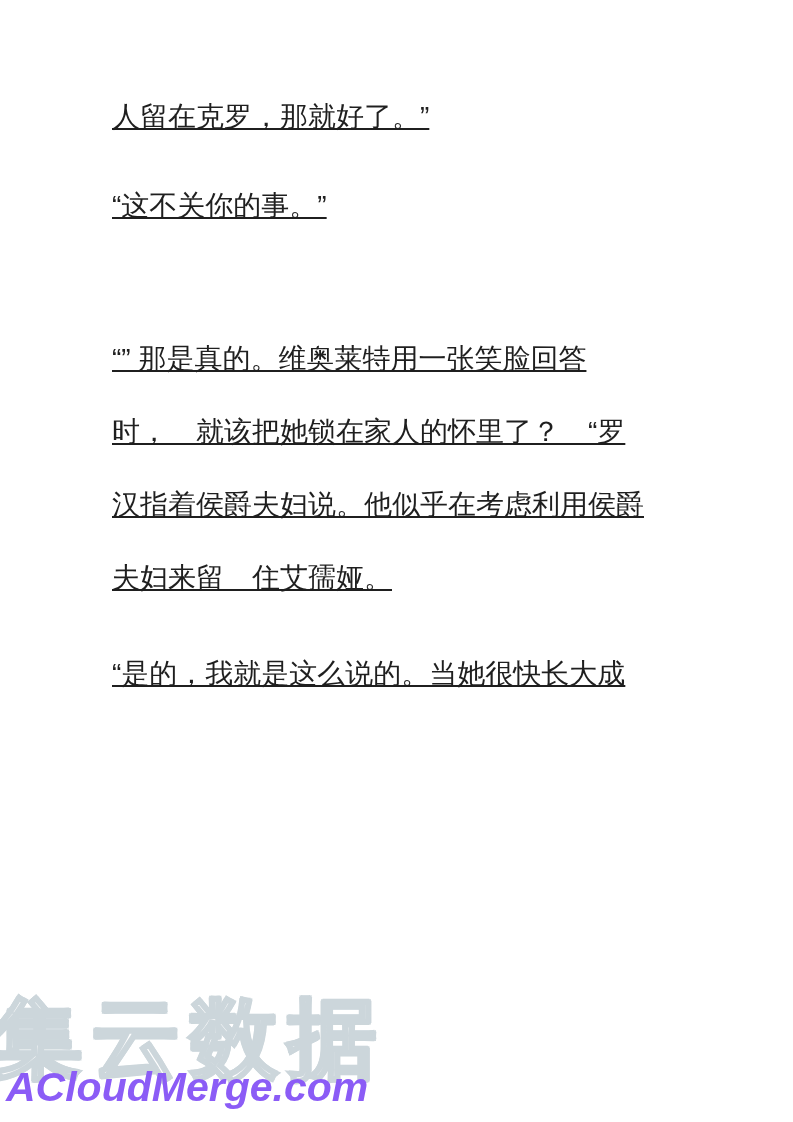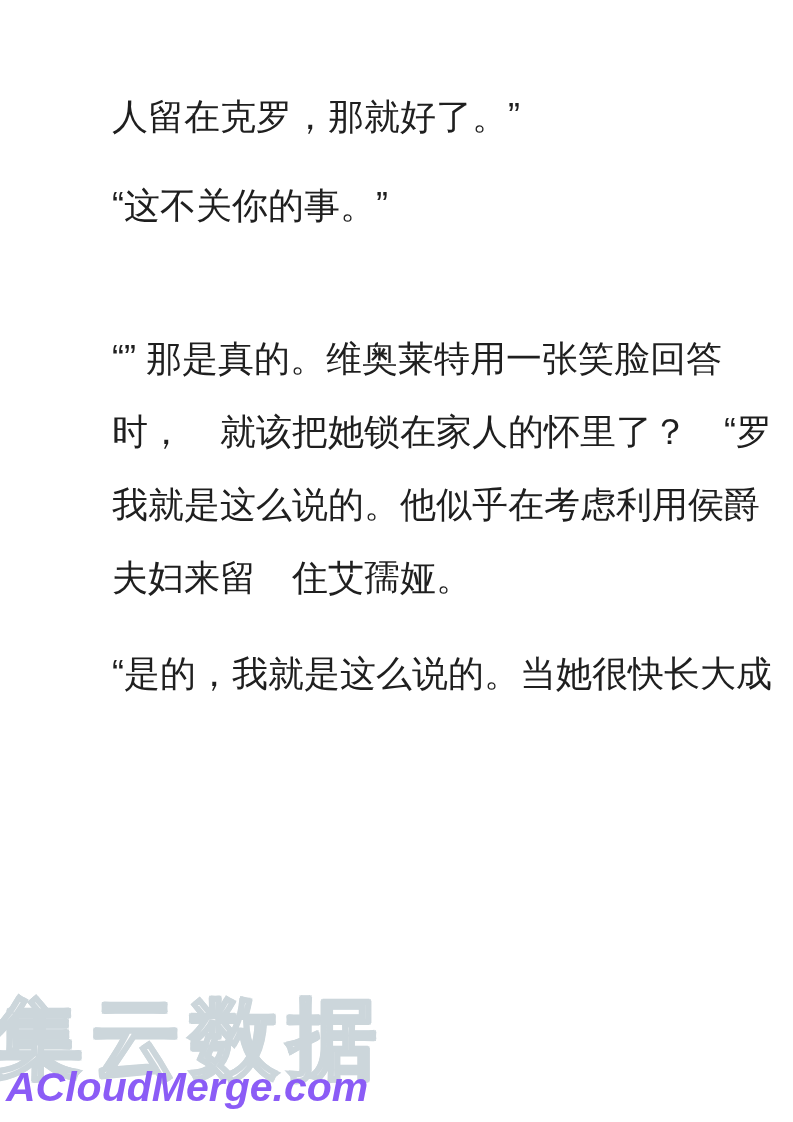--- a/index.html
+++ b/index.html
@@ -10,23 +10,24 @@
     background: #ffffff;
     overflow: hidden;
     font-family: "Liberation Sans", sans-serif;
   }
   .novel-text {
     position: absolute;
     left: 112px;
     top: 80px;
     width: 600px;
     color: #1f1f1f;
-    font-size: 36px;
+    font-size: 28px;
     line-height: 73px;
     z-index: 2;
+    text-decoration: underline;
   }
   .para { margin: 0 0 16px 0; }
   .para .line { white-space: pre; }
   .spacer { height: 48px; margin: 0 0 16px 0; }
   .p-idx-3 { margin-bottom: 23px; }
   .p-idx-4 { margin-bottom: 20px; }
   .wm-cjk {
     position: absolute;
     left: -6px;
     top: 980px;
@@ -61,21 +62,21 @@
       <div class="para p-idx-0">
         <div class="line">人留在克罗，那就好了。”</div>
       </div>
       <div class="para p-idx-1">
         <div class="line">“这不关你的事。”</div>
       </div>
       <div class="spacer"></div>
       <div class="para p-idx-3">
         <div class="line">“” 那是真的。维奥莱特用一张笑脸回答</div>
         <div class="line">时，　就该把她锁在家人的怀里了？　“罗</div>
-        <div class="line">我就是这么说的。他似乎在考虑利用侯爵</div>
+        <div class="line">汉指着侯爵夫妇说。他似乎在考虑利用侯爵</div>
         <div class="line">夫妇来留　住艾孺娅。</div>
       </div>
       <div class="para p-idx-5">
         <div class="line">“是的，我就是这么说的。当她很快长大成</div>
       </div>
     </main>
 
   <div class="wm-cjk" style="-webkit-text-stroke: 3px rgb(204, 214, 219);">集云数据</div>
 
   <div class="wm-latin" style="color: #8b5cf6;">ACloudMerge.com</div>

